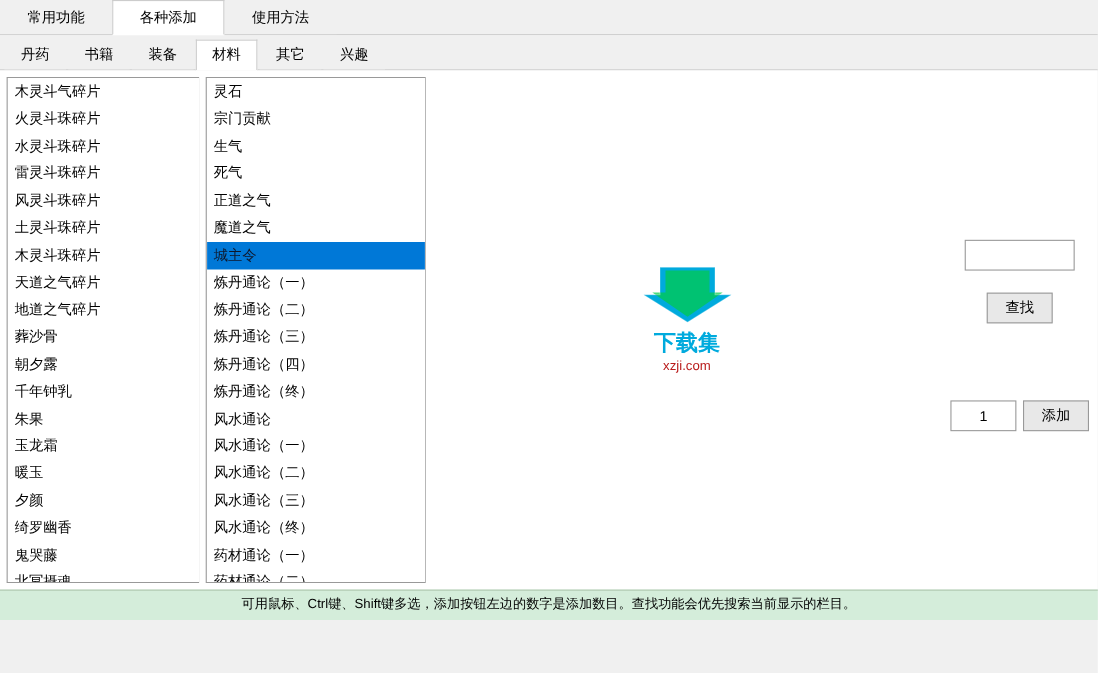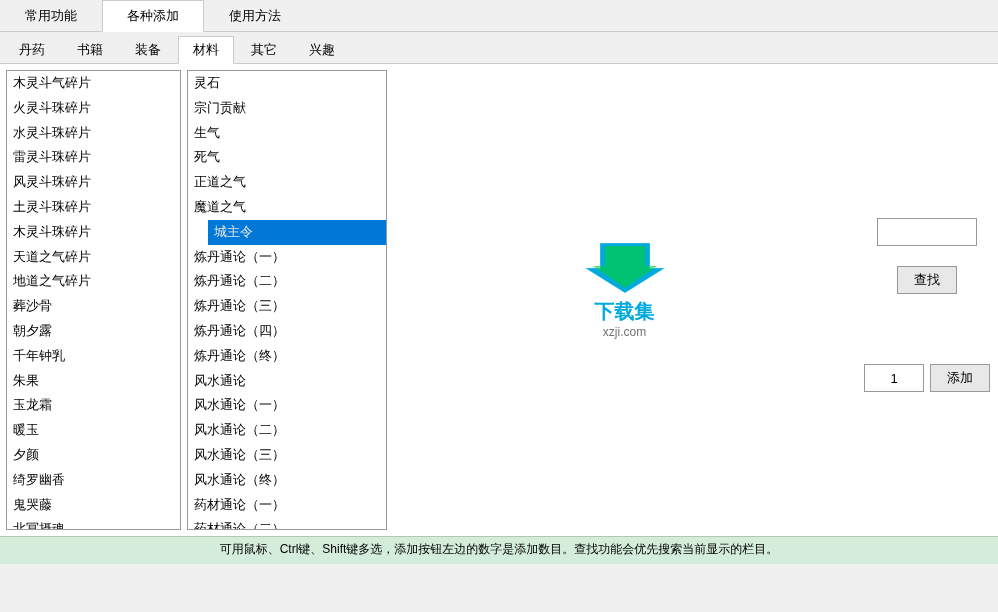--- a/index.html
+++ b/index.html
@@ -92,22 +92,21 @@
     }
     .list-item {
       padding: 2px 6px;
       cursor: pointer;
       white-space: nowrap;
       font-size: 13px;
       line-height: 1.6;
     }
     .list-item.selected {
       background: #0078d7;
-      color: #e5e5e5;
-      margin-left: 20px;
+      color: #0f172a;
     }
     
     .middle-area {
       flex: 1;
       display: flex;
       flex-direction: column;
       align-items: center;
       justify-content: center;
     }
     .logo-area {
@@ -262,21 +261,21 @@
         <svg class="logo-icon" viewBox="0 0 80 60" xmlns="http://www.w3.org/2000/svg">
 
           <polygon points="15,5 65,5 65,30 80,30 40,55 0,30 15,30" fill="#00aadd"></polygon>
           <polygon points="20,8 60,8 60,28 72,28 40,50 8,28 20,28" fill="#00cc44" opacity="0.7"></polygon>
 
           <polygon points="15,5 65,5 65,30 80,30 40,55 0,30 15,30" fill="none" stroke="#fff" stroke-width="1" opacity="0.3"></polygon>
         </svg>
         <span class="logo-text">
           <span style="color:#00aadd; font-size:20px; font-weight:bold;">下载集</span>
         </span>
-        <span style="color:#737373; font-size:12px;">xzji.com</span>
+        <span style="color:#b91c1c; font-size:12px;">xzji.com</span>
       </div>
     </div>
 
     <div class="right-panel">
       <input class="search-input" type="text" style="">
       <button class="btn">查找</button>
       <div class="add-row">
         <input class="quantity-input" type="text" value="1" style="">
         <button class="btn">添加</button>
       </div>

